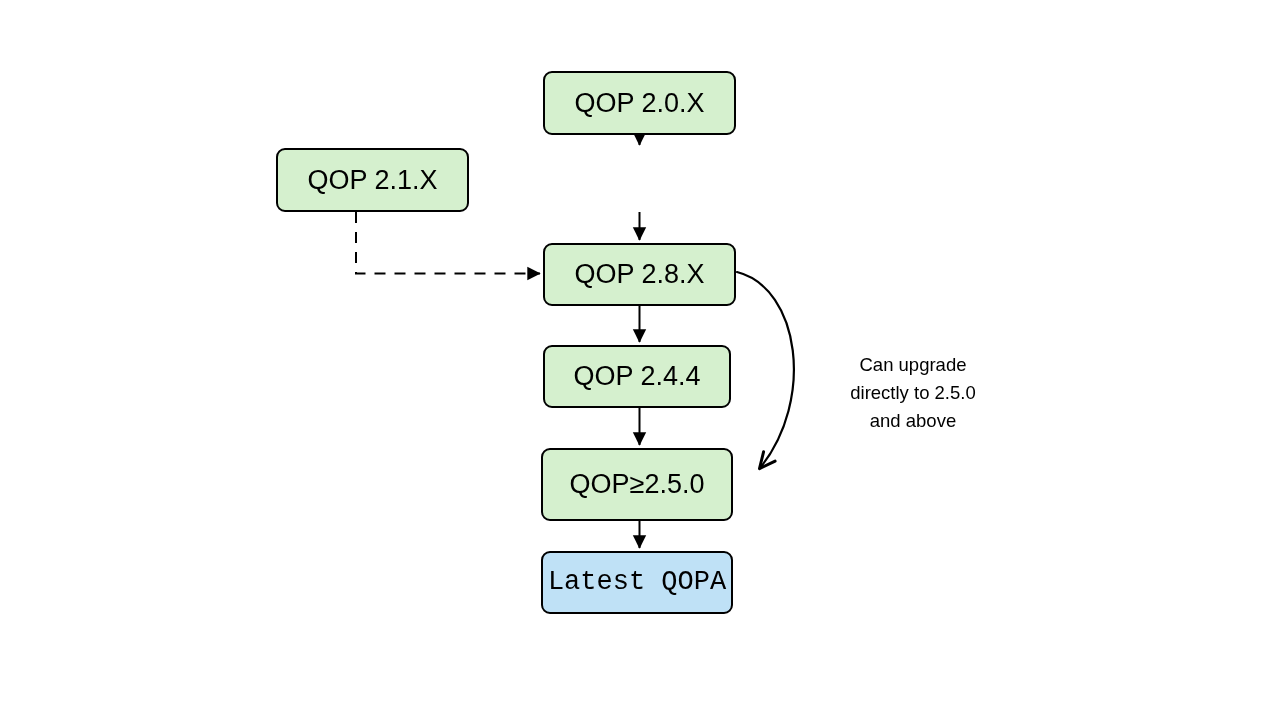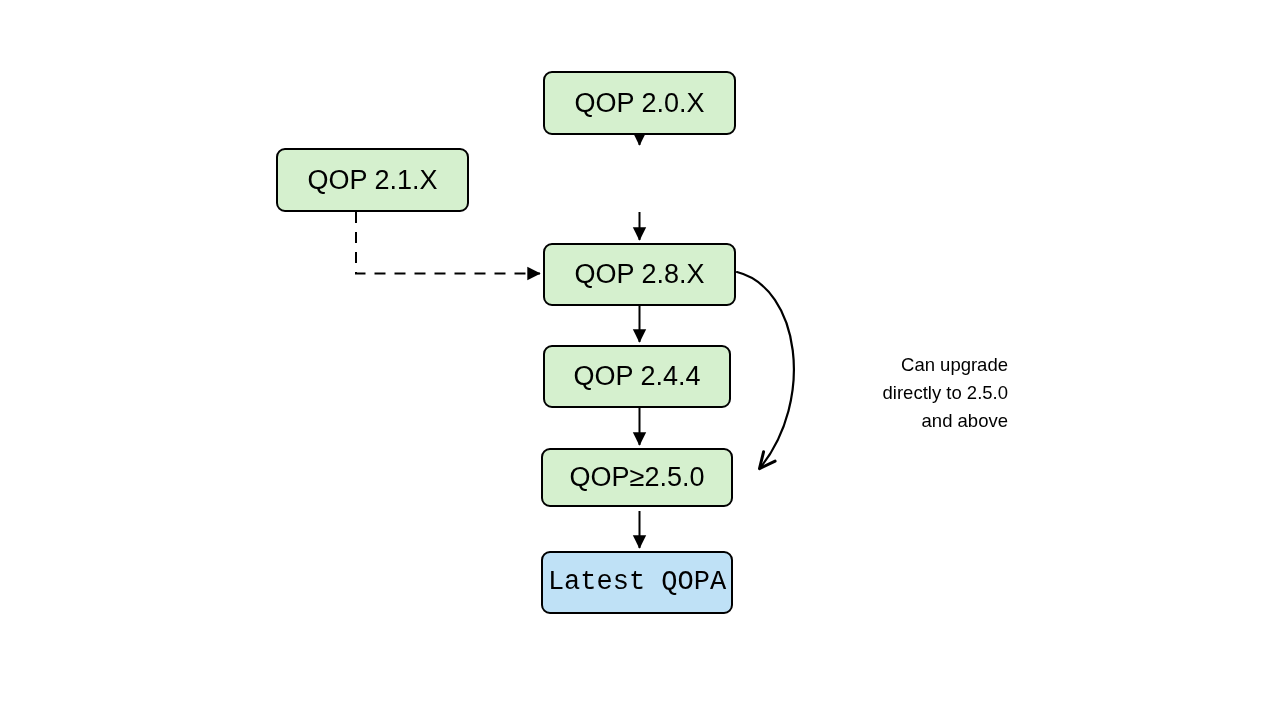--- a/index.html
+++ b/index.html
@@ -50,21 +50,21 @@
     display: block;
   }
 
   .edge-label {
     position: absolute;
     font-family: "Liberation Sans", sans-serif;
     font-size: 18.5px;
     line-height: 28px;
     color: #000000;
     white-space: pre-line;
-    text-align: right;
+    text-align: center;
   }
 </style>
 </head>
 <body>
 
 <div id="canvas">
 
   <svg id="edges" viewBox="0 0 1280 720" width="1280" height="720" xmlns="http://www.w3.org/2000/svg">
     <defs>
       <marker id="arrowFilled" viewBox="0 0 12 12" refX="10.5" refY="6" markerWidth="8" markerHeight="8" orient="auto-start-reverse">
@@ -100,21 +100,21 @@
 
 
   <div class="node green" style="left:543px; top:243px; width:193px; height:63px;">
     <span class="node-label">QOP 2.8.X</span>
   </div>
 
   <div class="node green" style="left:543px; top:345px; width:188px; height:63px;">
     <span class="node-label">QOP 2.4.4</span>
   </div>
 
-  <div class="node green" style="left:541px; top:448px; width:192px; height:59px;">
+  <div class="node green" style="left:541px; top:448px; width:192px; height:73px;">
     <span class="node-label">QOP≥2.5.0</span>
   </div>
 
   <div class="node blue" style="left:541px; top:551px; width:192px; height:63px;font-family:Liberation Mono, monospace;">
     <span class="node-label">Latest QOPA</span>
   </div>
 
   <div class="edge-label" style="left:818px; top:351px; width:190px;">Can upgrade
 directly to 2.5.0
 and above</div>

